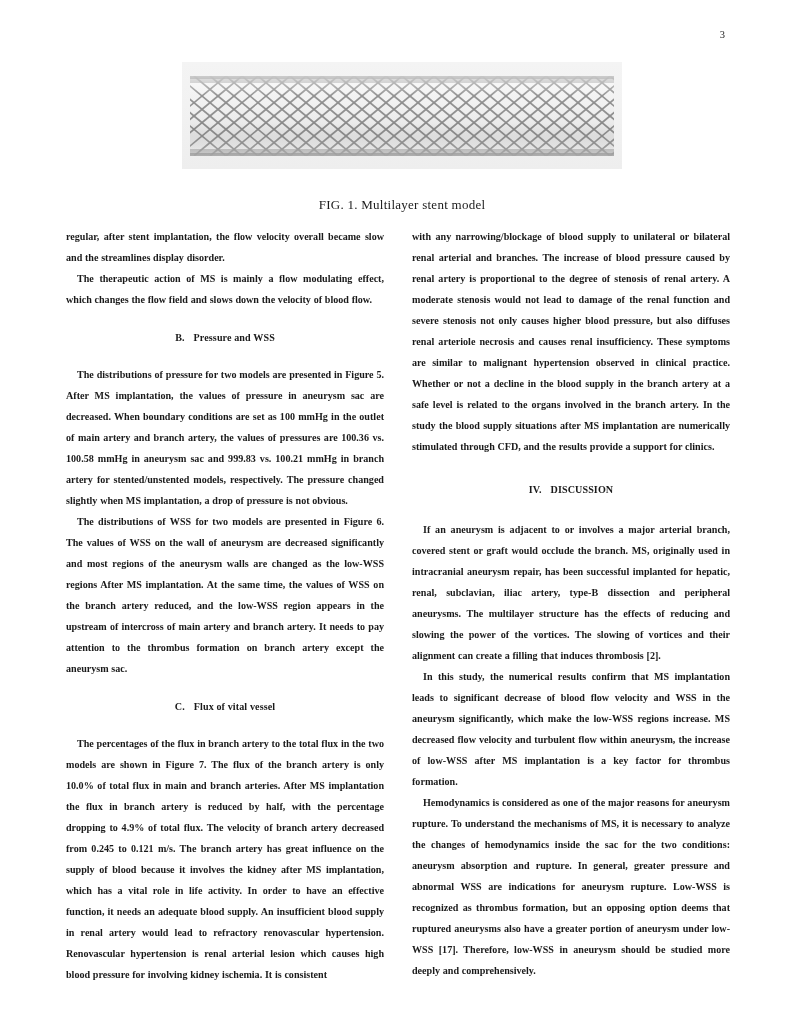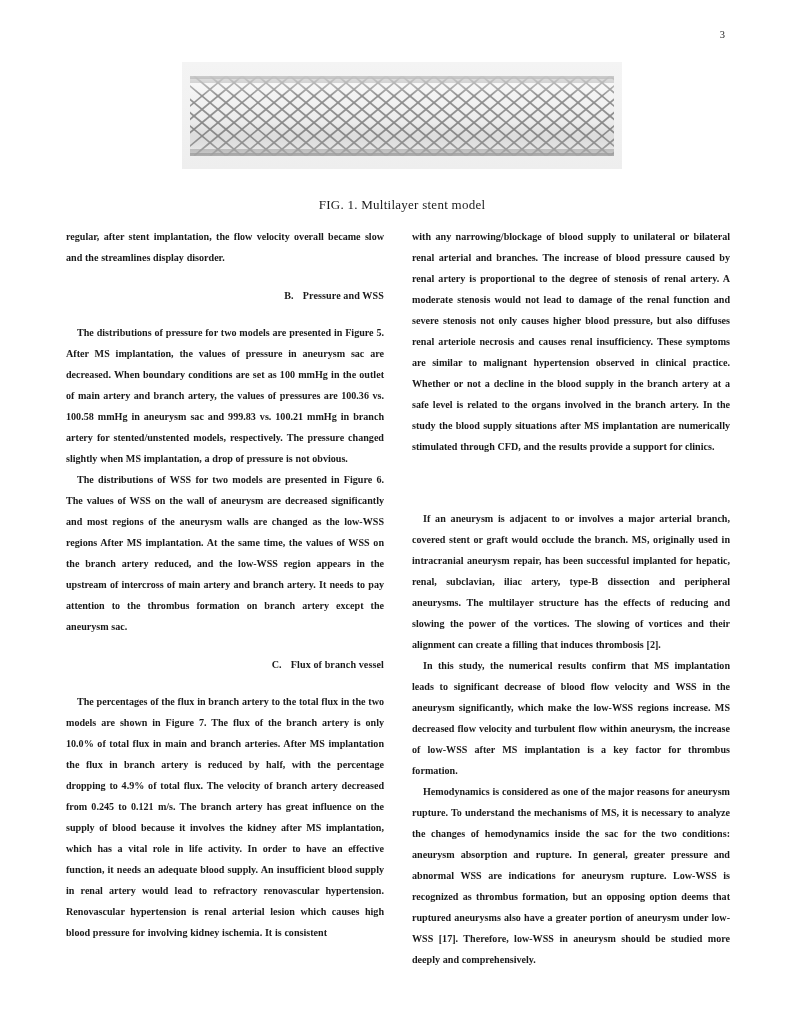--- a/index.html
+++ b/index.html
@@ -86,21 +86,21 @@
     hyphens: none;
     word-spacing: 0.02em;
     font-weight: bold;
   }
   p.para.no-indent { text-indent: 0; }
 
   h3.section-head {
     margin: 0;
     font-size: 10.1px;
     font-weight: bold;
-    text-align: right;
+    text-align: center;
     letter-spacing: 0.01em;
   }
   h3.section-head .numlabel { margin-right: 9px; }
 
   .gap-head-before { height: 22px; }
   .gap-head-after  { height: 21px; }
   .gap-major-before { height: 27px; }
   .gap-major-after  { height: 24px; }
 </style>
 </head>
@@ -202,44 +202,48 @@
       </div>
     </div>
     <div class="figure-caption">FIG. 1.  Multilayer stent model</div>
   </div>
 
   <div class="columns">
 
     <div class="col col-left">
 
       <p class="para no-indent">regular, after stent implantation, the flow velocity overall became slow and the streamlines display disorder.</p>
+      <p class="para">The therapeutic action of MS is mainly a flow modulating effect, which changes the flow field and slows down the velocity of blood flow.</p>
 
       <div class="gap-head-before"></div>
       <h3 class="section-head">
         <span class="numlabel">B.</span><span>Pressure and WSS</span>
       </h3>
       <div class="gap-head-after"></div>
 
       <p class="para">The distributions of pressure for two models are presented in Figure 5. After MS implantation, the values of pressure in aneurysm sac are decreased. When boundary conditions are set as 100 mmHg in the outlet of main artery and branch artery, the values of pressures are 100.36 vs. 100.58 mmHg in aneurysm sac and 999.83 vs. 100.21 mmHg in branch artery for stented/unstented models, respectively. The pressure changed slightly when MS implantation, a drop of pressure is not obvious.</p>
       <p class="para">The distributions of WSS for two models are presented in Figure 6. The values of WSS on the wall of aneurysm are decreased significantly and most regions of the aneurysm walls are changed as the low-WSS regions After MS implantation. At the same time, the values of WSS on the branch artery reduced, and the low-WSS region appears in the upstream of intercross of main artery and branch artery. It needs to pay attention to the thrombus formation on branch artery except the aneurysm sac.</p>
 
       <div class="gap-head-before"></div>
       <h3 class="section-head">
-        <span class="numlabel">C.</span><span>Flux of branch vessel</span>
+        <span class="numlabel">C.</span><span>Flux of vital vessel</span>
       </h3>
       <div class="gap-head-after"></div>
 
       <p class="para">The percentages of the flux in branch artery to the total flux in the two models are shown in Figure 7. The flux of the branch artery is only 10.0% of total flux in main and branch arteries. After MS implantation the flux in branch artery is reduced by half, with the percentage dropping to 4.9% of total flux. The velocity of branch artery decreased from 0.245 to 0.121 m/s. The branch artery has great influence on the supply of blood because it involves the kidney after MS implantation, which has a vital role in life activity. In order to have an effective function, it needs an adequate blood supply. An insufficient blood supply in renal artery would lead to refractory renovascular hypertension. Renovascular hypertension is renal arterial lesion which causes high blood pressure for involving kidney ischemia. It is consistent</p>
     </div>
 
     <div class="col col-right">
 
       <p class="para no-indent">with any narrowing/blockage of blood supply to unilateral or bilateral renal arterial and branches. The increase of blood pressure caused by renal artery is proportional to the degree of stenosis of renal artery. A moderate stenosis would not lead to damage of the renal function and severe stenosis not only causes higher blood pressure, but also diffuses renal arteriole necrosis and causes renal insufficiency. These symptoms are similar to malignant hypertension observed in clinical practice. Whether or not a decline in the blood supply in the branch artery at a safe level is related to the organs involved in the branch artery. In the study the blood supply situations after MS implantation are numerically stimulated through CFD, and the results provide a support for clinics.</p>
 
       <div class="gap-major-before"></div>
+      <h3 class="section-head">
+        <span class="numlabel">IV.</span><span>DISCUSSION</span>
+      </h3>
       <div class="gap-major-after"></div>
 
       <p class="para">If an aneurysm is adjacent to or involves a major arterial branch, covered stent or graft would occlude the branch. MS, originally used in intracranial aneurysm repair, has been successful implanted for hepatic, renal, subclavian, iliac artery, type-B dissection and peripheral aneurysms. The multilayer structure has the effects of reducing and slowing the power of the vortices. The slowing of vortices and their alignment can create a filling that induces thrombosis [2].</p>
       <p class="para">In this study, the numerical results confirm that MS implantation leads to significant decrease of blood flow velocity and WSS in the aneurysm significantly, which make the low-WSS regions increase. MS decreased flow velocity and turbulent flow within aneurysm, the increase of low-WSS after MS implantation is a key factor for thrombus formation.</p>
       <p class="para">Hemodynamics is considered as one of the major reasons for aneurysm rupture. To understand the mechanisms of MS, it is necessary to analyze the changes of hemodynamics inside the sac for the two conditions: aneurysm absorption and rupture. In general, greater pressure and abnormal WSS are indications for aneurysm rupture. Low-WSS is recognized as thrombus formation, but an opposing option deems that ruptured aneurysms also have a greater portion of aneurysm under low-WSS [17]. Therefore, low-WSS in aneurysm should be studied more deeply and comprehensively.</p>
     </div>
 
   </div>
 </div>
 

